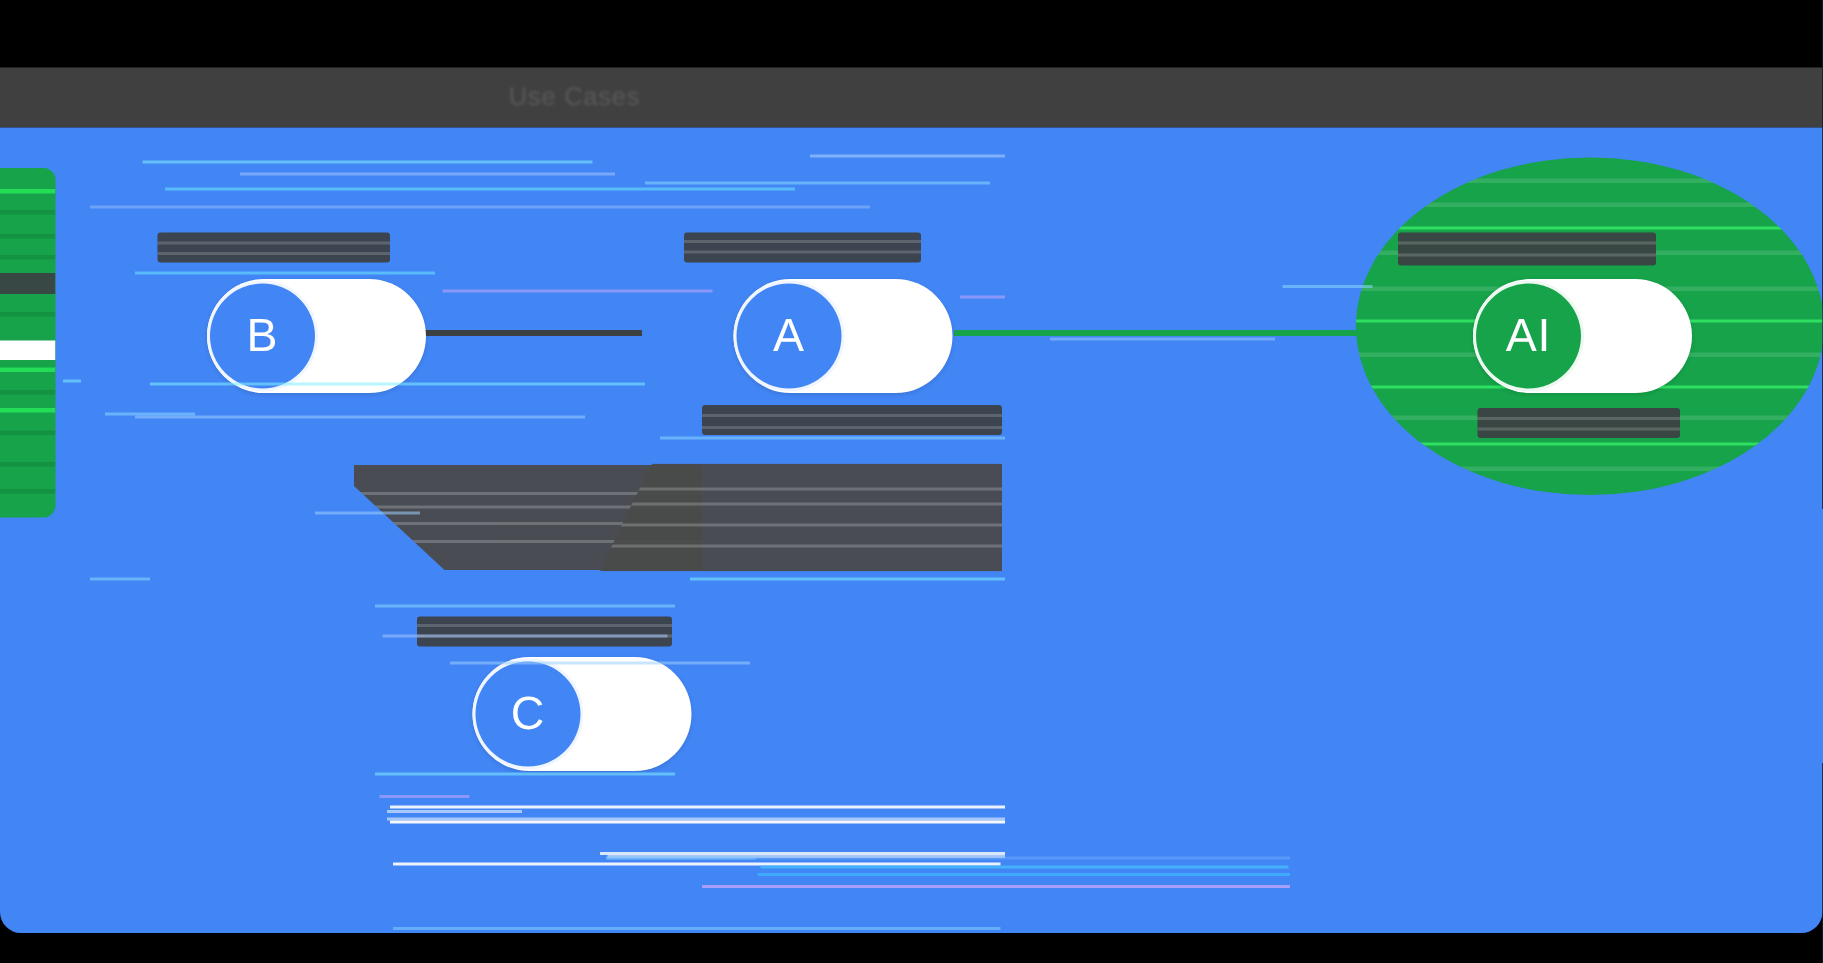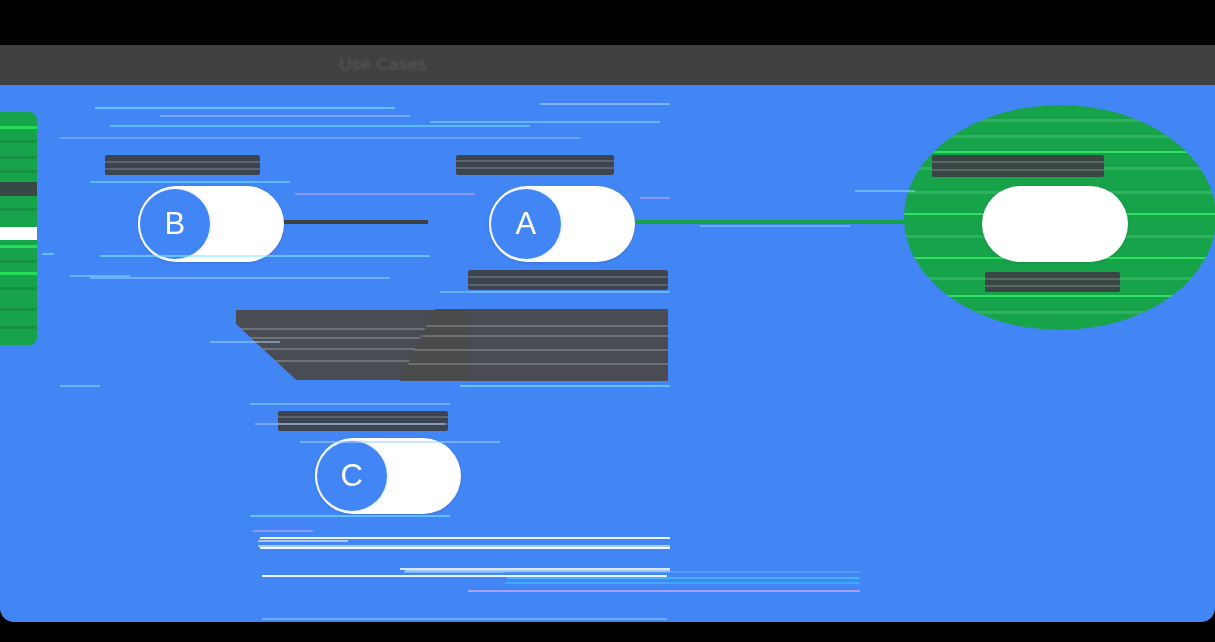--- a/index.html
+++ b/index.html
@@ -274,20 +274,23 @@
     <div class="card" style="left:315px; top:353px; width:146px; height:76px;"></div>
     <div class="node-circle blue" style="left:315px; top:354px; width:74px; height:74px;">
       <span>C</span>
     </div>
 
     <div class="redact" style="left:932px; top:70px; width:172px; height:22px; border-radius:2px;">
       <span class="streak" style="top:6px"></span>
       <span class="streak" style="top:14px"></span>
     </div>
     <div class="card" style="left:982px; top:101px; width:146px; height:76px;"></div>
+    <div class="node-circle green" style="left:982px; top:102px; width:74px; height:74px;">
+      <span>AI</span>
+    </div>
     <div class="redact" style="left:985px; top:187px; width:135px; height:20px; border-radius:2px;">
       <span class="streak" style="top:6px"></span>
       <span class="streak" style="top:13px"></span>
     </div>
 
     <div class="glitch">
       <div class="gline" style="left:95px;  top:22px;  width:300px; background:#7ff0ff;"></div>
       <div class="gline" style="left:160px; top:30px;  width:250px; background:#a8c5ff;"></div>
       <div class="gline" style="left:110px; top:40px;  width:420px; background:#6fe8ff;"></div>
       <div class="gline" style="left:60px;  top:52px;  width:520px; background:#93b8ff;"></div>

